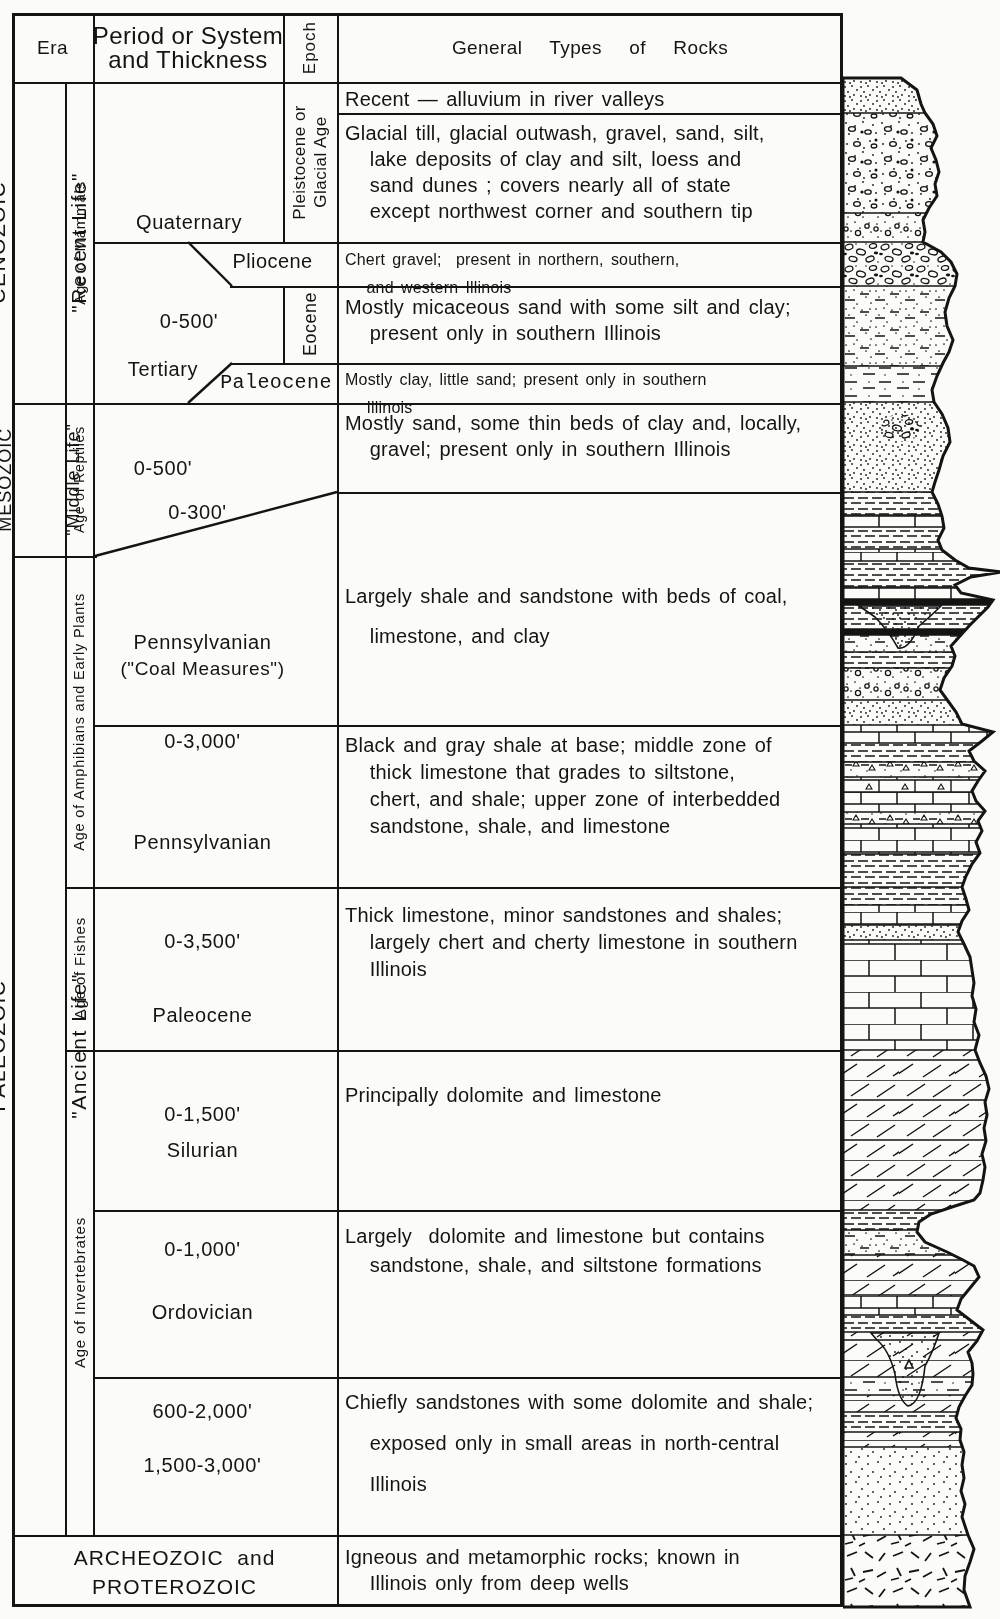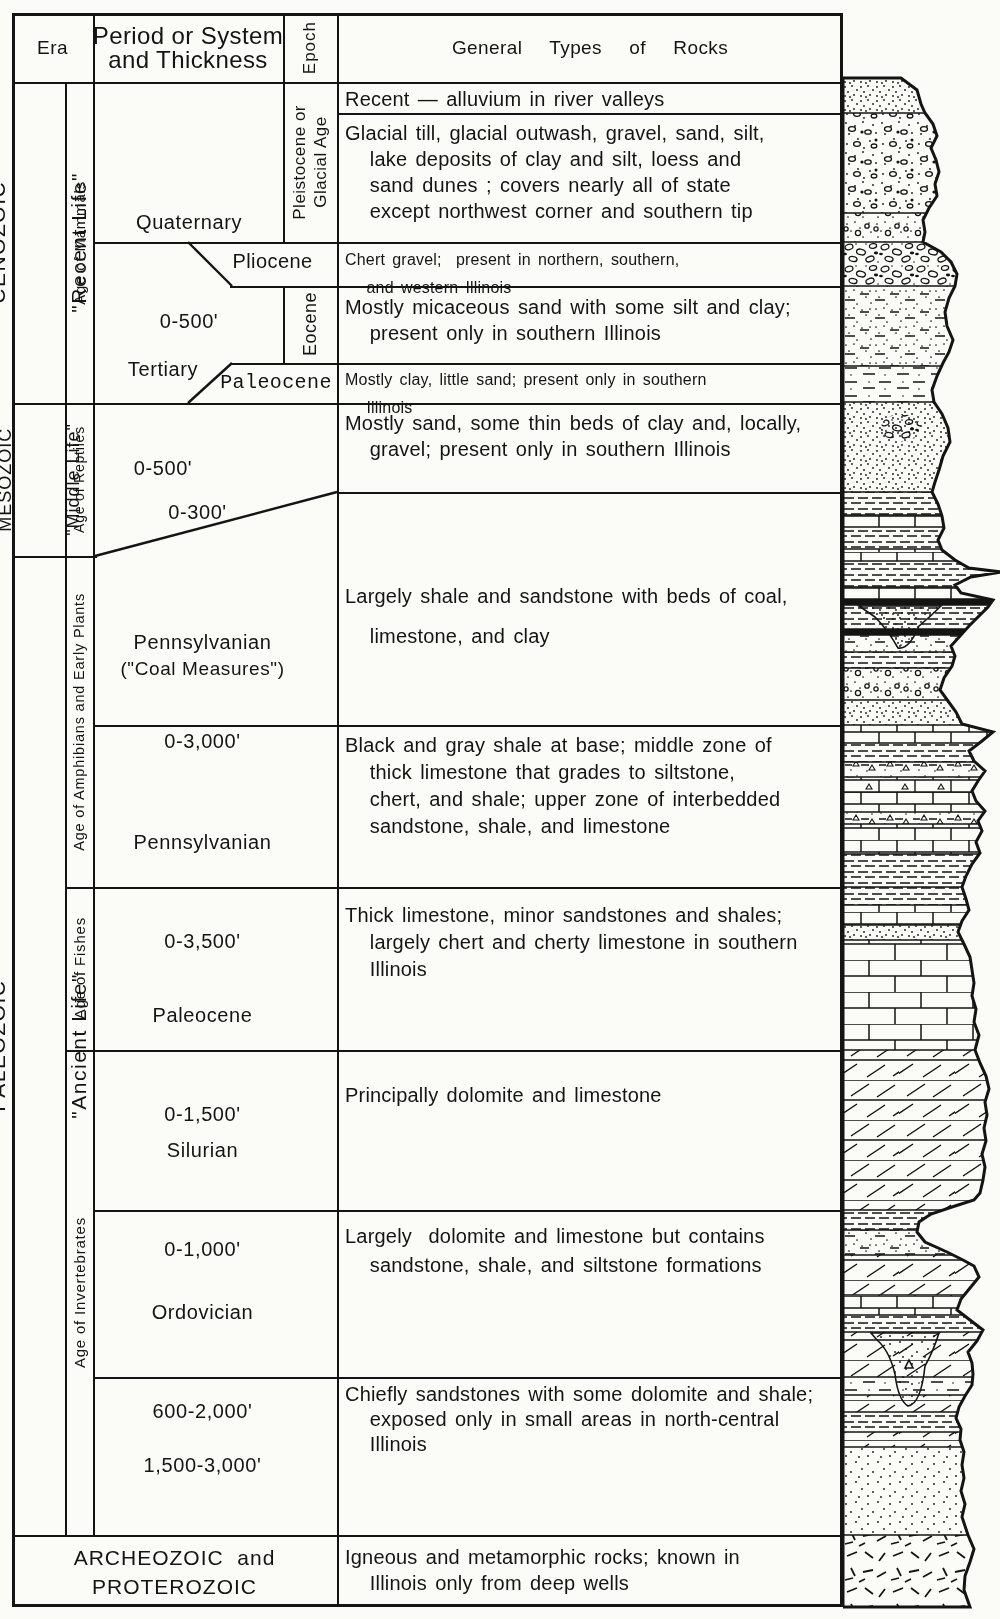--- a/index.html
+++ b/index.html
@@ -182,21 +182,21 @@
 <div class="desc" style="left:345px;top:732px;line-height:27px;">Black and gray shale at base; middle zone of
    thick limestone that grades to siltstone,
    chert, and shale; upper zone of interbedded
    sandstone, shale, and limestone</div>
 <div class="desc" style="left:345px;top:902px;line-height:27px;">Thick limestone, minor sandstones and shales;
    largely chert and cherty limestone in southern
    Illinois</div>
 <div class="desc" style="left:345px;top:1082px;">Principally dolomite and limestone</div>
 <div class="desc" style="left:345px;top:1222px;line-height:29px;">Largely  dolomite and limestone but contains
    sandstone, shale, and siltstone formations</div>
-<div class="desc" style="left:345px;top:1382px;line-height:25px;">Chiefly sandstones with some dolomite and shale;
+<div class="desc" style="left:345px;top:1382px;line-height:41px;">Chiefly sandstones with some dolomite and shale;
    exposed only in small areas in north-central
    Illinois</div>
 
 <div class="cellt basement-name" style="left:12px;top:1543px;width:325px;">ARCHEOZOIC  and
 PROTEROZOIC</div>
 <div class="desc" style="left:345px;top:1544px;">Igneous and metamorphic rocks; known in
    Illinois only from deep wells</div>
 
 <svg id="litho" width="160" height="1619" viewBox="0 0 160 1619">
   <defs>

